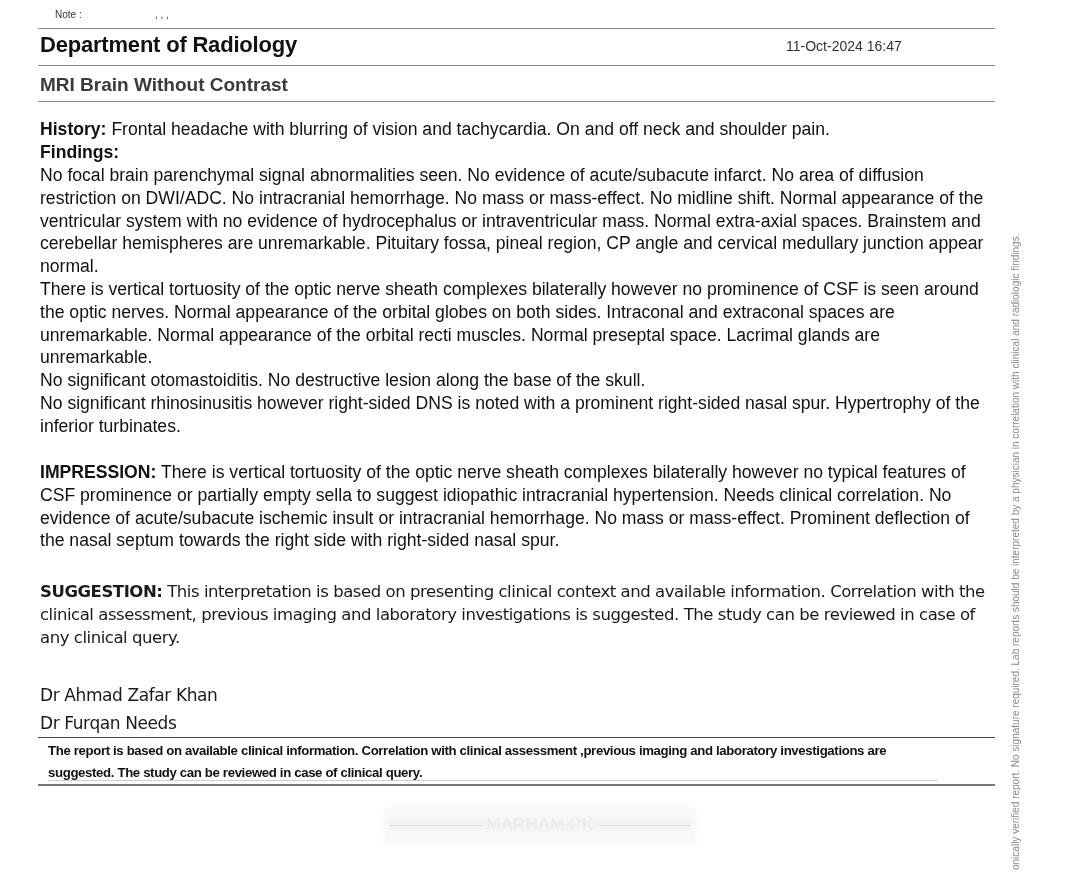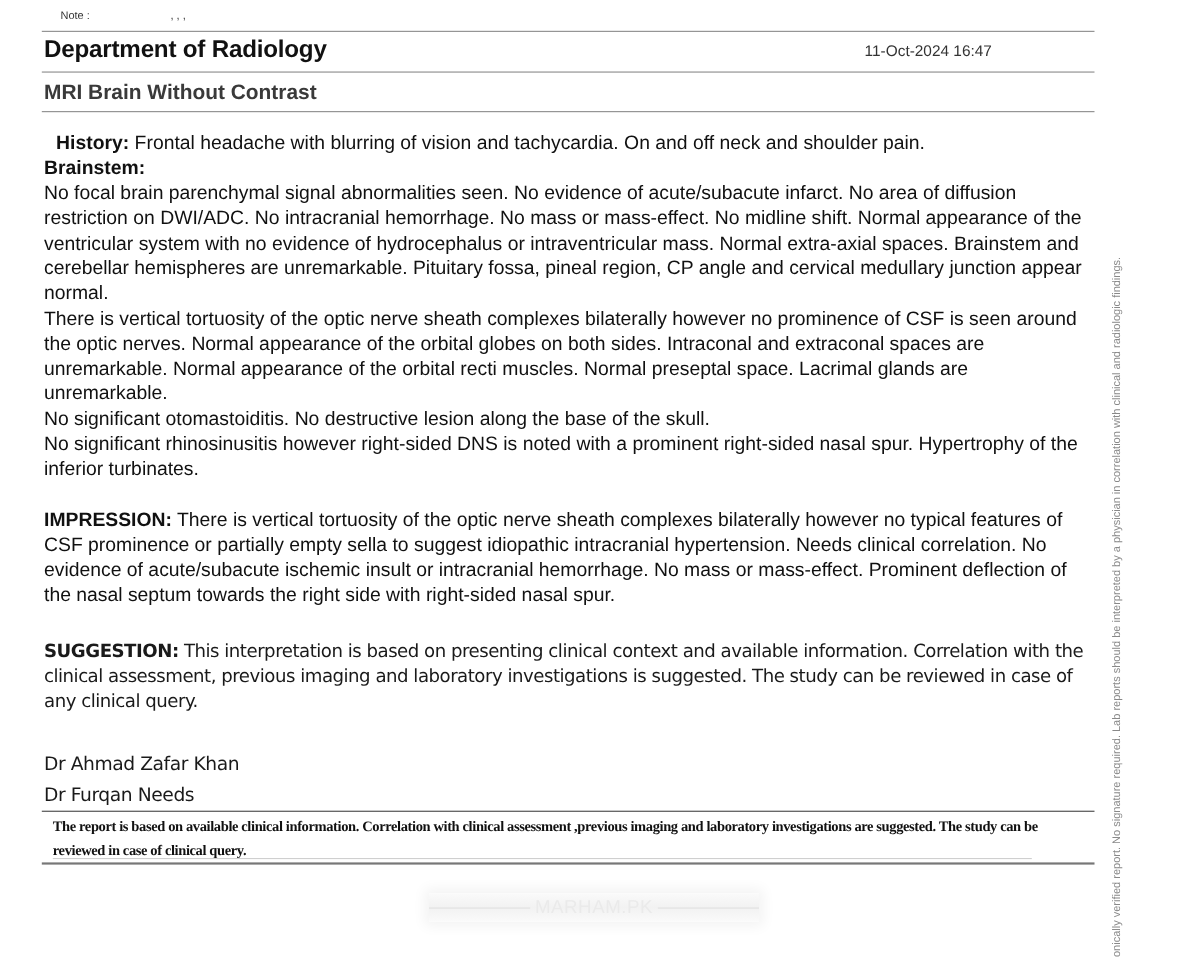--- a/index.html
+++ b/index.html
@@ -17,36 +17,36 @@
       font-family: "Liberation Sans", sans-serif; color: #111; letter-spacing: -0.2px;
     }
     .datetime { position: absolute; left: 786px; top: 38px; font-size: 14px; color: #333; text-align: right; }
     .study-title {
       position: absolute; left: 40px; top: 74px; font-size: 19px; font-weight: bold; color: #3a3a3a;
     }
     .body-block {
       position: absolute; left: 40px; width: 945px; font-size: 17.6px; line-height: 22.8px; color: #111;
     }
     .label { font-weight: bold; }
-    .history { top: 118px; margin-left: 11px; }
+    .history { top: 118px; }
     .findings-label { top: 141px; }
     .findings { top: 164px; }
     .findings p { margin: 0; }
     .impression { top: 461px; }
     .calibri {
       position: absolute; left: 40px; width: 945px;
       font-family: "DejaVu Sans", sans-serif; font-size: 16.5px; line-height: 23px; color: #1a1a1a;
       letter-spacing: -0.45px;
     }
     .suggestion { top: 580px; }
     .doc1 { position: absolute; left: 40px; top: 685px; font-family: "DejaVu Sans", sans-serif; font-size: 17px; color: #1a1a1a; letter-spacing: -0.4px;}
     .doc2 { position: absolute; left: 40px; top: 713px; font-family: "DejaVu Sans", sans-serif; font-size: 17px; color: #1a1a1a; letter-spacing: -0.4px;}
     .disclaimer {
       position: absolute; left: 48px; top: 740px; width: 900px;
-      font-family: Liberation Serif, serif; font-size: 13.2px; font-weight: bold; line-height: 22px; color: #111;
+      font-family: Liberation Sans, sans-serif; font-size: 13.2px; font-weight: bold; line-height: 22px; color: #111;
       letter-spacing: -0.35px;
     }
     .watermark {
       position: absolute; left: 390px; top: 812px; width: 300px; height: 26px;
       display: flex; align-items: center; justify-content: center;
       background: linear-gradient(to bottom, #fafafa, #f2f2f2, #fafafa);
       box-shadow: 0 0 12px 4px #f3f3f3;
     }
     .watermark .line { flex: 1; height: 1px; background: #e0e0e0; }
     .watermark .txt { color: #eaeaea; font-size: 17px; padding: 0 4px; letter-spacing: 0.5px; }
@@ -65,21 +65,21 @@
 <div class="datetime">11-Oct-2024 16:47</div>
 <div class="rule" style="top:65px"></div>
 <div class="study-title">MRI Brain Without Contrast</div>
 <div class="rule" style="top:101px"></div>
 
 <div class="body-block history">
   <span class="label">History:</span>
   <span>Frontal headache with blurring of vision and tachycardia.  On and off neck and shoulder pain.</span>
 </div>
 
-<div class="body-block findings-label label">Brainstem:</div>
+<div class="body-block findings-label label">Findings:</div>
 <div class="body-block findings">
   <p>No focal brain parenchymal signal abnormalities seen.  No evidence of acute/subacute infarct.  No area of diffusion restriction on DWI/ADC.  No intracranial hemorrhage.  No mass or mass-effect.  No midline shift.  Normal appearance of the ventricular system with no evidence of hydrocephalus or intraventricular mass.  Normal extra-axial spaces.  Brainstem and cerebellar hemispheres are unremarkable.  Pituitary fossa, pineal region, CP angle and cervical medullary junction appear normal.</p>
   <p>There is vertical tortuosity of the optic nerve sheath complexes bilaterally however no prominence of CSF is seen around the optic nerves.  Normal appearance of the orbital globes on both sides.  Intraconal and extraconal spaces are unremarkable.  Normal appearance of the orbital recti muscles.  Normal preseptal space.  Lacrimal glands are unremarkable.</p>
   <p>No significant otomastoiditis.  No destructive lesion along the base of the skull.</p>
   <p>No significant rhinosinusitis however right-sided DNS is noted with a prominent right-sided nasal spur.  Hypertrophy of the inferior turbinates.</p>
 </div>
 
 <div class="body-block impression">
   <span class="label">IMPRESSION:</span>
   <span>There is vertical tortuosity of the optic nerve sheath complexes bilaterally however no typical features of CSF prominence or partially empty sella to suggest idiopathic intracranial hypertension.  Needs clinical correlation.  No evidence of acute/subacute ischemic insult or intracranial hemorrhage.  No mass or mass-effect.  Prominent deflection of the nasal septum towards the right side with right-sided nasal spur.</span>

